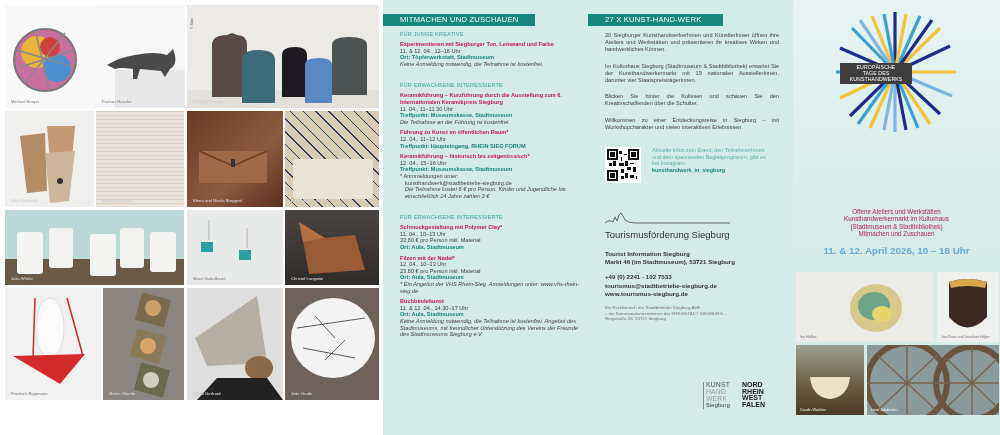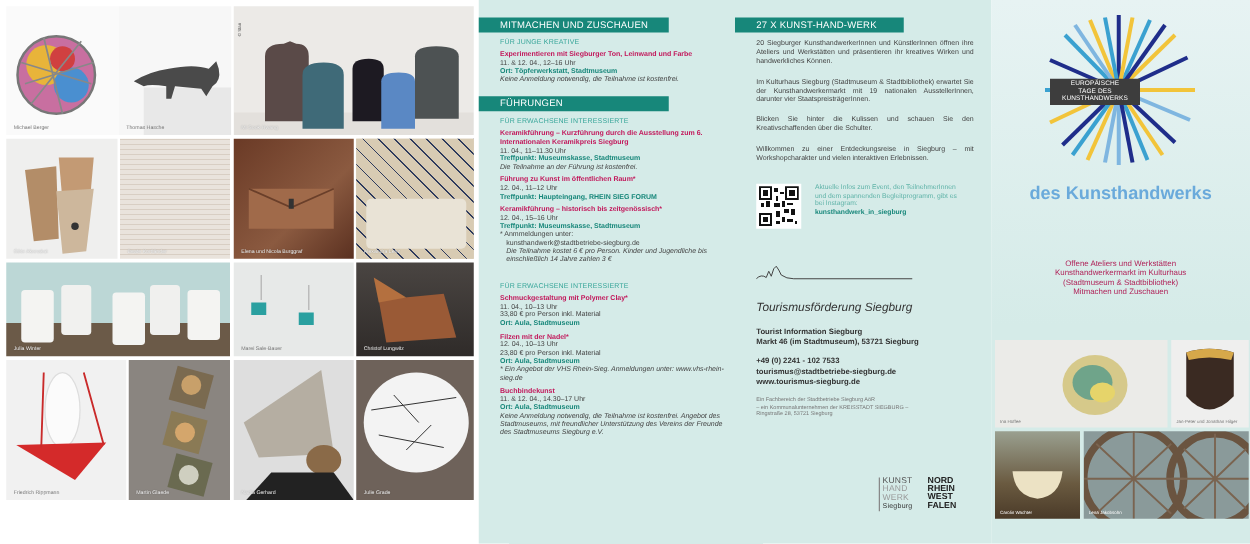--- a/index.html
+++ b/index.html
@@ -31,21 +31,21 @@
   .para { margin: 6px 0 9px 17px; width: 174px; font-size: 5.6px; line-height: 7.2px; color: #444; text-align: justify; }
 
   .qrrow { display: flex; margin: 16px 0 0 17px; }
   .qr { width: 36px; height: 36px; background: #fff; padding: 2px; }
   .qr svg { width: 32px; height: 32px; display: block; }
   .qrtext { margin-left: 11px; font-size: 5.4px; line-height: 6.6px; color: #5fb3a8; width: 120px; }
   .qrtext .ig { color: #17877a; font-weight: bold; }
 
   .tourism { margin: 28px 0 0 17px; }
   .tourism svg { display: block; }
-  .tourism .name { font-size: 9.5px; color: #333; margin-top: 16px; font-style: italic; }
+  .tourism .name { font-size: 9.5px; color: #333; margin-top: 4px; }
   .info { margin: 10px 0 0 17px; font-size: 6.2px; line-height: 8.2px; color: #333; font-weight: bold; }
   .info .blk { margin-bottom: 7px; }
   .small { margin: 2px 0 0 17px; font-size: 4.4px; line-height: 5.6px; color: #777; }
   .logos { position: absolute; left: 115px; top: 382px; display: flex; gap: 12px; }
   .kh { font-size: 6.8px; line-height: 6.8px; color: #555; border-left: 1px solid #888; padding-left: 2px; letter-spacing: .2px; }
   .kh .g { color: #999; }
   .kh .s { font-size: 5.6px; color: #333; }
   .nrw { font-size: 7px; line-height: 6.6px; font-weight: bold; color: #222; }
 
   
@@ -188,21 +188,20 @@
     <div class="bar">MITMACHEN UND ZUSCHAUEN</div>
     <div class="sub">FÜR JUNGE KREATIVE</div>
     <div class="ev">
       <div class="t">Experimentieren mit Siegburger Ton, Leinwand und Farbe</div>
       <div>11. &amp; 12. 04., 12–16 Uhr</div>
       <div class="p">Ort: Töpferwerkstatt, Stadtmuseum</div>
       <div class="i">Keine Anmeldung notwendig, die Teilnahme ist kostenfrei.</div>
     </div>
     <div class="gap"></div>
 
-    <div class="bar">FÜHRUNGEN</div>
     <div class="sub">FÜR ERWACHSENE INTERESSIERTE</div>
     <div class="ev">
       <div class="t">Keramikführung – Kurzführung durch die Ausstellung zum 6. Internationalen Keramikpreis Siegburg</div>
       <div>11. 04., 11–11.30 Uhr</div>
       <div class="p">Treffpunkt: Museumskasse, Stadtmuseum</div>
       <div class="i">Die Teilnahme an der Führung ist kostenfrei.</div>
     </div>
     <div class="ev">
       <div class="t">Führung zu Kunst im öffentlichen Raum*</div>
       <div>12. 04., 11–12 Uhr</div>
@@ -361,28 +360,28 @@
       <line x1="67" y1="64" x2="56" y2="122" stroke="#7fb6e0"></line>
     </g>
   </svg>
   <div class="logo-text" style="left:47px;top:63px;width:72px;">
     <div>EUROPÄISCHE</div>
     <div>TAGE DES</div>
     <div>KUNSTHANDWERKS</div>
   </div>
 
   <div class="ctitle">
-    <div>des Kunsthandwerks</div>
   </div>
   <div class="csub">
     <div>Offene Ateliers und Werkstätten</div>
     <div>Kunsthandwerkermarkt im Kulturhaus</div>
     <div>(Stadtmuseum &amp; Stadtbibliothek)</div>
     <div>Mitmachen und Zuschauen</div>
   </div>
+  <div class="cdate">11. &amp; 12. April 2026, 10 – 18 Uhr</div>
 
   <div class="cph" style="left:3px;top:272px;width:138px;height:70px;background:#ebebe8;">
     <svg width="138" height="70" viewBox="0 0 138 70">
         <ellipse cx="80" cy="36" rx="26" ry="24" fill="#d6c98a"></ellipse>
         <ellipse cx="78" cy="34" rx="16" ry="14" fill="#6fa48a"></ellipse>
         <ellipse cx="86" cy="42" rx="10" ry="8" fill="#e6d46a"></ellipse>
       </svg>
     <span class="cap dark">Ina Hoffee</span>
   </div>
   <div class="cph" style="left:144px;top:272px;width:62px;height:70px;background:#efefee;">

